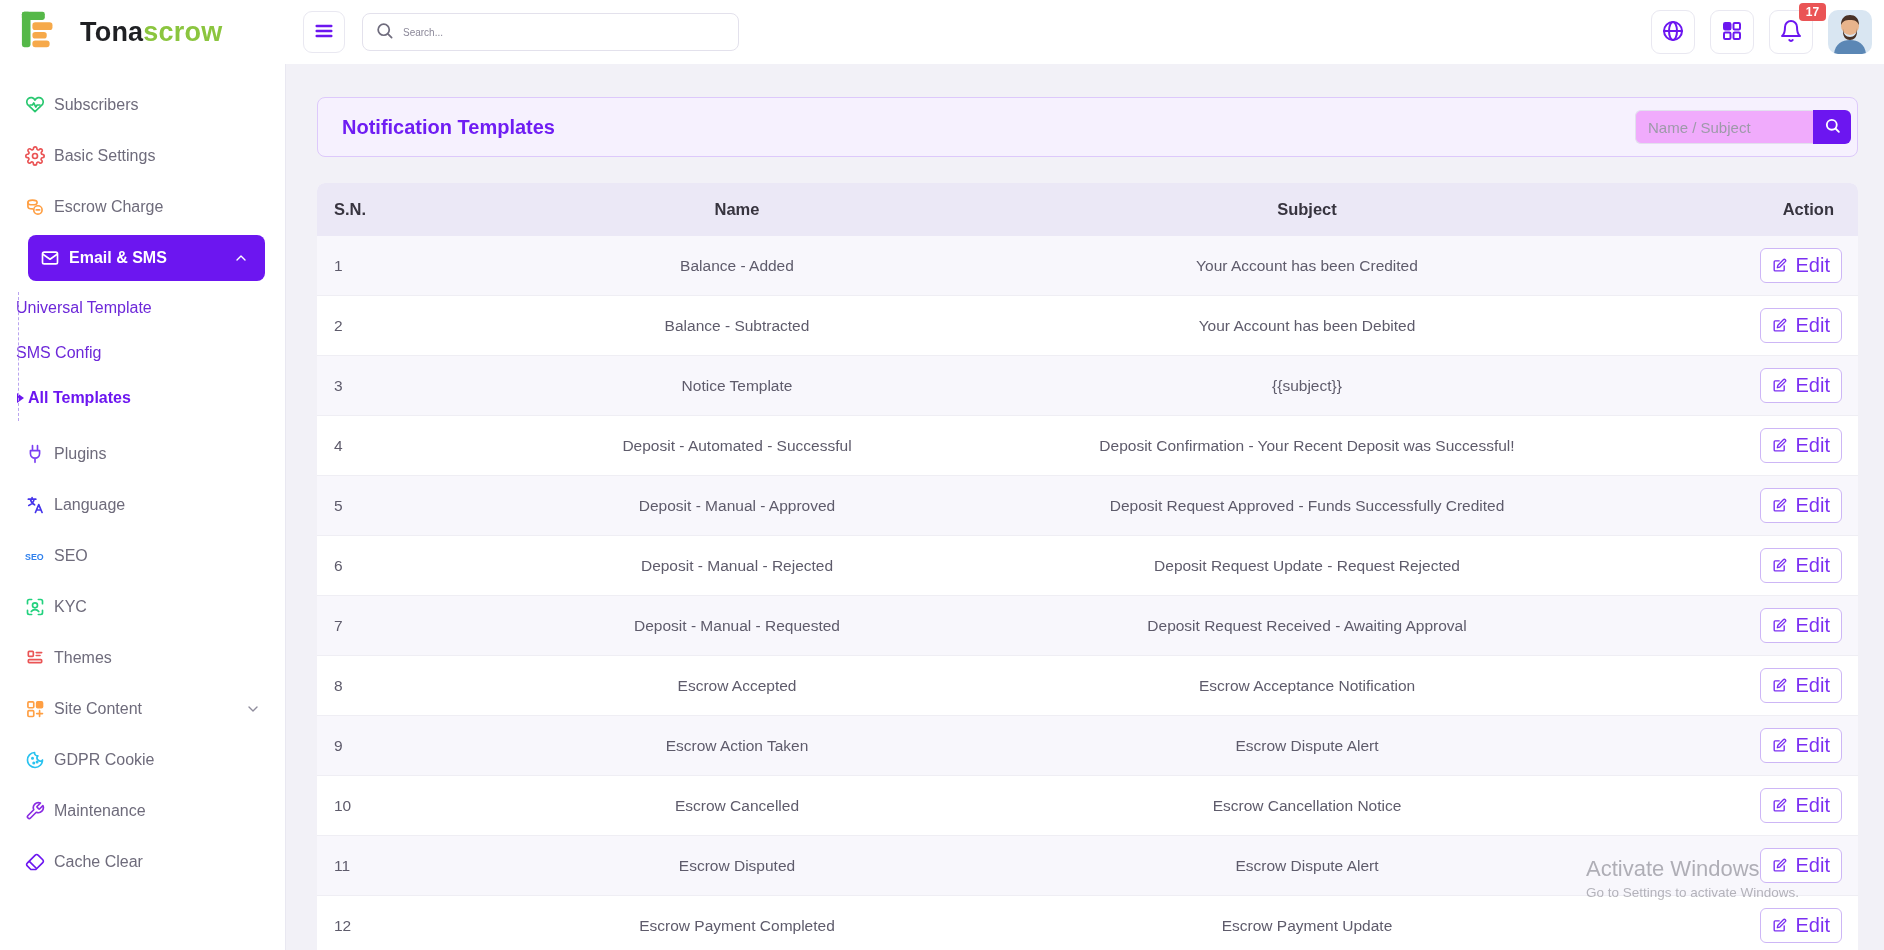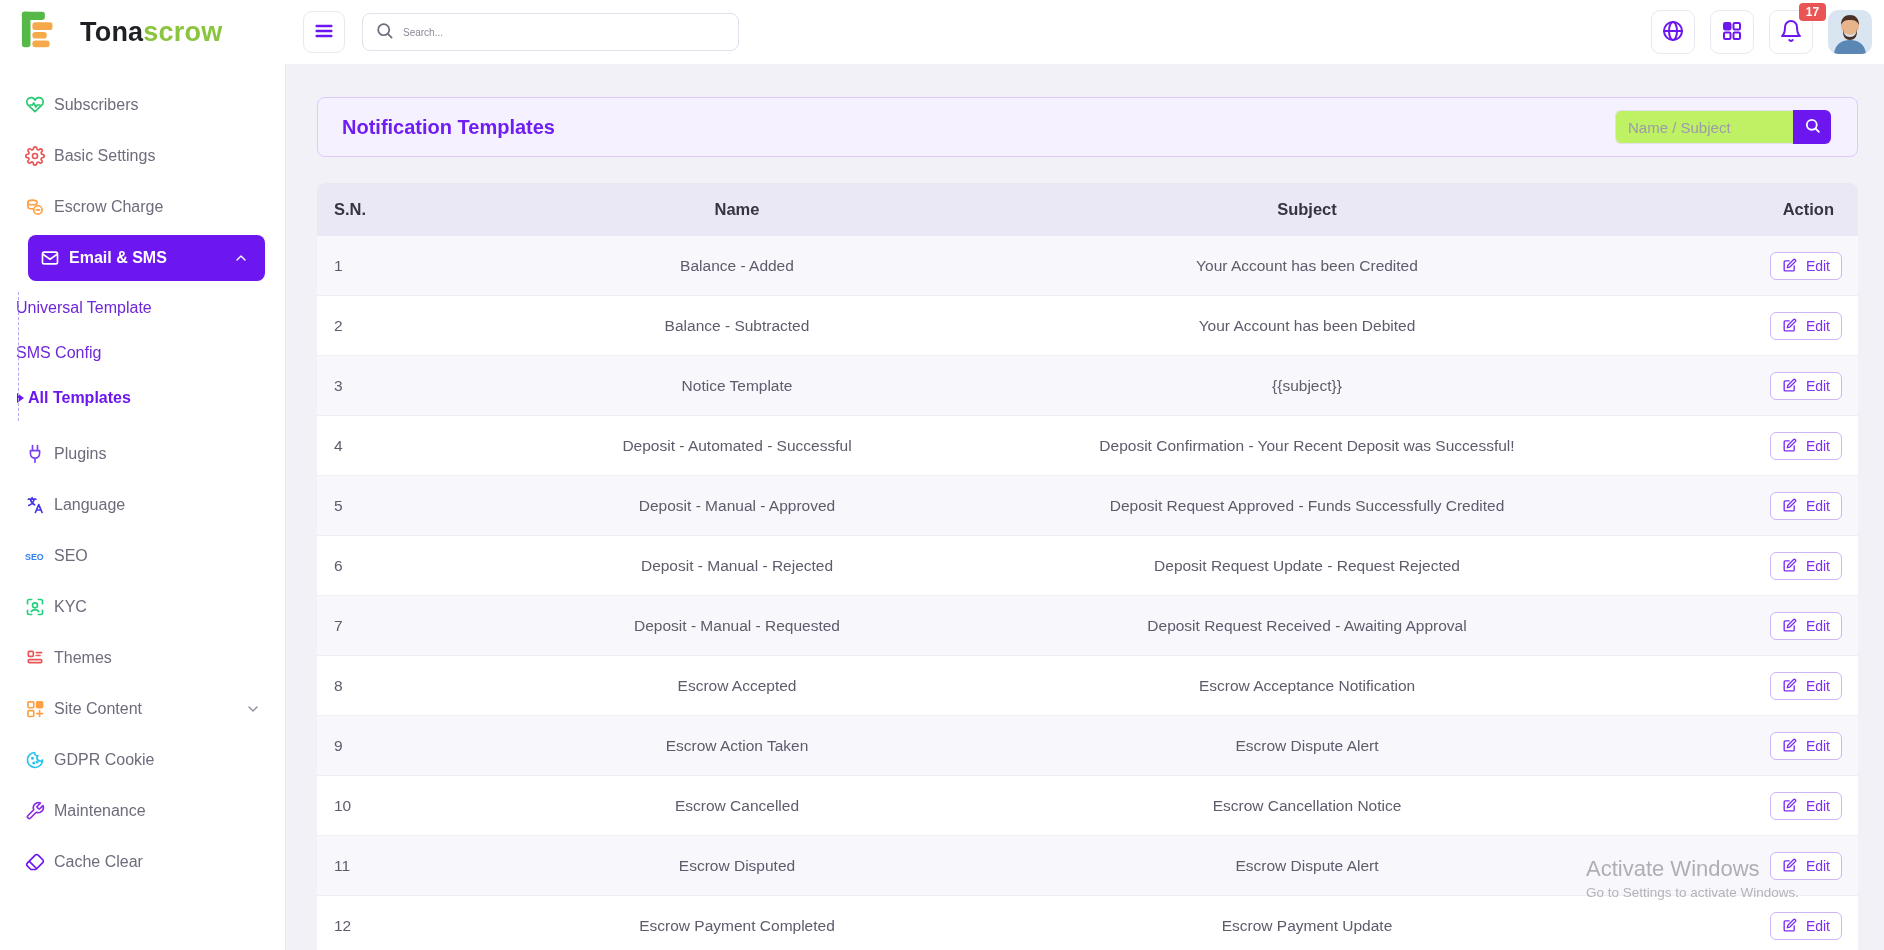--- a/index.html
+++ b/index.html
@@ -45,44 +45,44 @@
   .sub-item { height:40px; margin-bottom:5px; display:flex; align-items:center; padding-left:16px;
     font-size:16px; color:#6d28d9; cursor:pointer; }
   .sub-item.active { color:#6c16f0; font-weight:bold; padding-left:17px; }
   .caret { width:0; height:0; border-left:7px solid #6c16f0; border-top:5px solid transparent;
     border-bottom:5px solid transparent; margin-right:4px; }
 
   
   .main { position:absolute; left:286px; top:64px; right:0; bottom:0; overflow:hidden; }
   .page-head { position:absolute; left:31px; top:33px; width:1541px; height:60px; background:#f6f1fe;
     border:1px solid #ddc9fb; border-radius:8px; display:flex; align-items:center;
-    justify-content:space-between; padding:0 26px 0 24px; }
+    justify-content:space-between; padding:0 6px 0 24px; }
   .page-title { font-size:20px; font-weight:bold; color:#6f1df3; }
   .filter-group { display:flex; }
   .filter-group input { width:178px; height:34px; border:1px solid #e2e0ee; border-right:none;
     border-radius:6px 0 0 6px; padding:0 12px; font-size:15px; color:#55525f; outline:none;
-    font-family:inherit; background:#bef264; }
+    font-family:inherit; background:#f0abfc; }
   .filter-group input::placeholder { color:#9d9aa9; }
   .filter-search-btn { width:38px; height:34px; background:#6c16f0; border:none; color:#fff;
     border-radius:0 6px 6px 0; display:flex; align-items:center; justify-content:center; cursor:pointer; }
 
   .table-card { position:absolute; left:31px; top:119px; width:1541px; bottom:-10px; background:#fff;
     border-radius:8px 8px 0 0; overflow:hidden; }
   .trow { display:grid; grid-template-columns:140px 560px 580px 1fr; align-items:center; }
   .thead { height:53px; background:#ebe8f6; font-weight:bold; font-size:16.5px; color:#37343f; }
   .th-sn { padding-left:17px; }
   .th-name,.th-subject { text-align:center; }
   .th-action { text-align:right; padding-right:24px; }
   .tbody-row { height:60px; border-bottom:1px solid #efeef4; font-size:15.5px; color:#5e5b6b; background:#fff; }
   .tbody-row.alt { background:#f8f7fc; }
   .td-sn { padding-left:17px; }
   .td-name,.td-subject { text-align:center; }
   .td-action { display:flex; justify-content:flex-end; padding-right:16px; }
   .edit-btn { display:flex; align-items:center; gap:9px; background:#fff; border:1px solid #cdb6f6;
-    color:#7b2ff2; border-radius:6px; font-size:14px; padding:5px 11px; cursor:pointer; font-family:inherit; }
+    color:#7b2ff2; border-radius:6px; font-size:20px; padding:5px 11px; cursor:pointer; font-family:inherit; }
 
   
   .watermark { position:absolute; left:1586px; top:856px; z-index:9; pointer-events:none; }
   .wm1 { font-size:22px; color:#97969f; opacity:.75; }
   .wm2 { font-size:13.5px; color:#97969f; opacity:.7; margin-top:3px; }
 </style>
 </head>
 <body>
 
 <header class="topbar">

